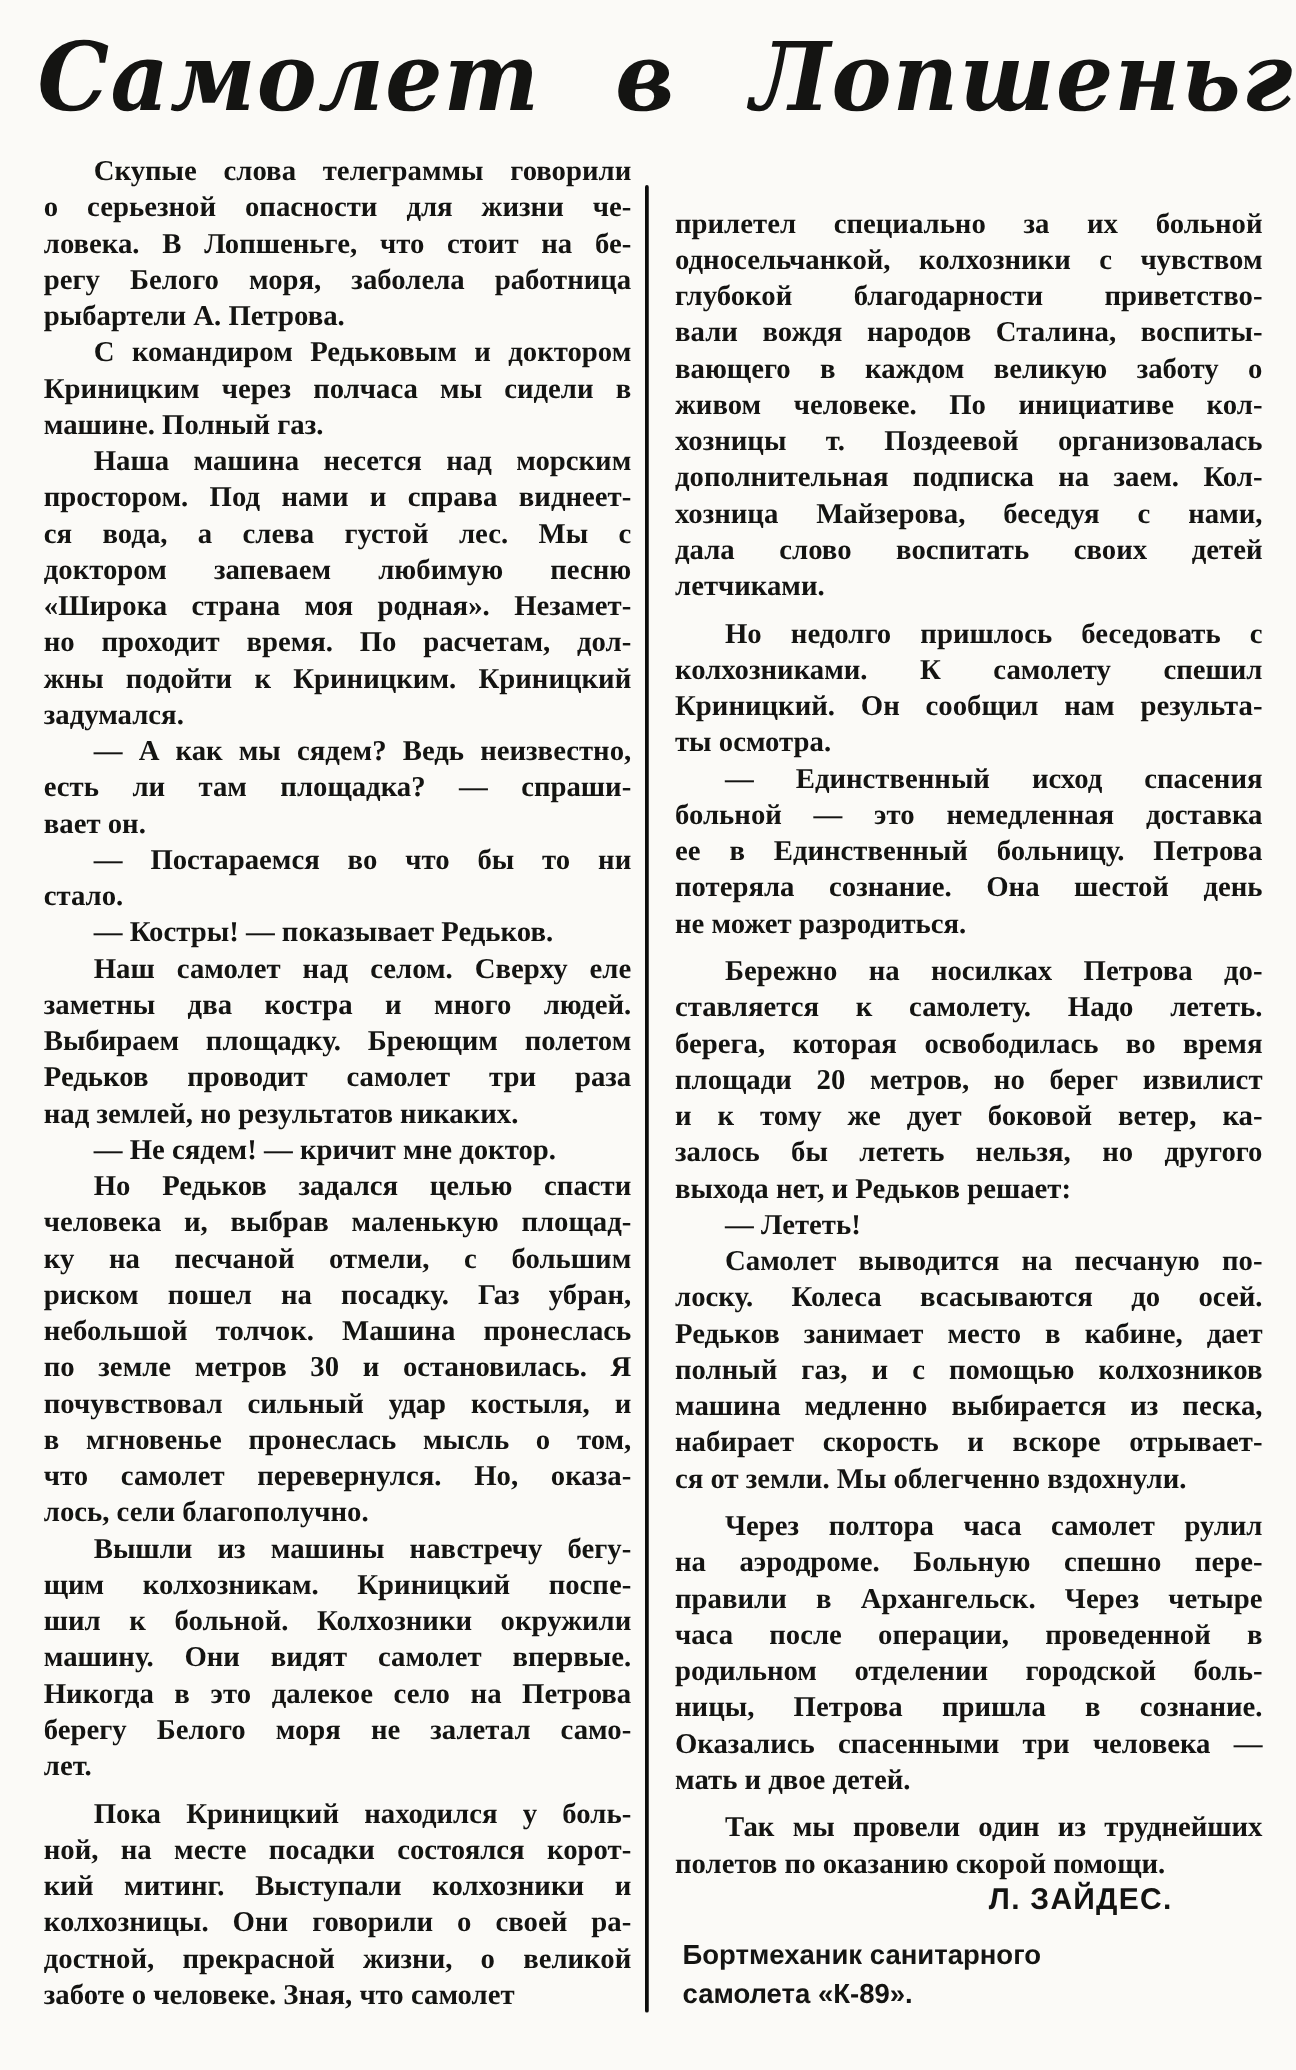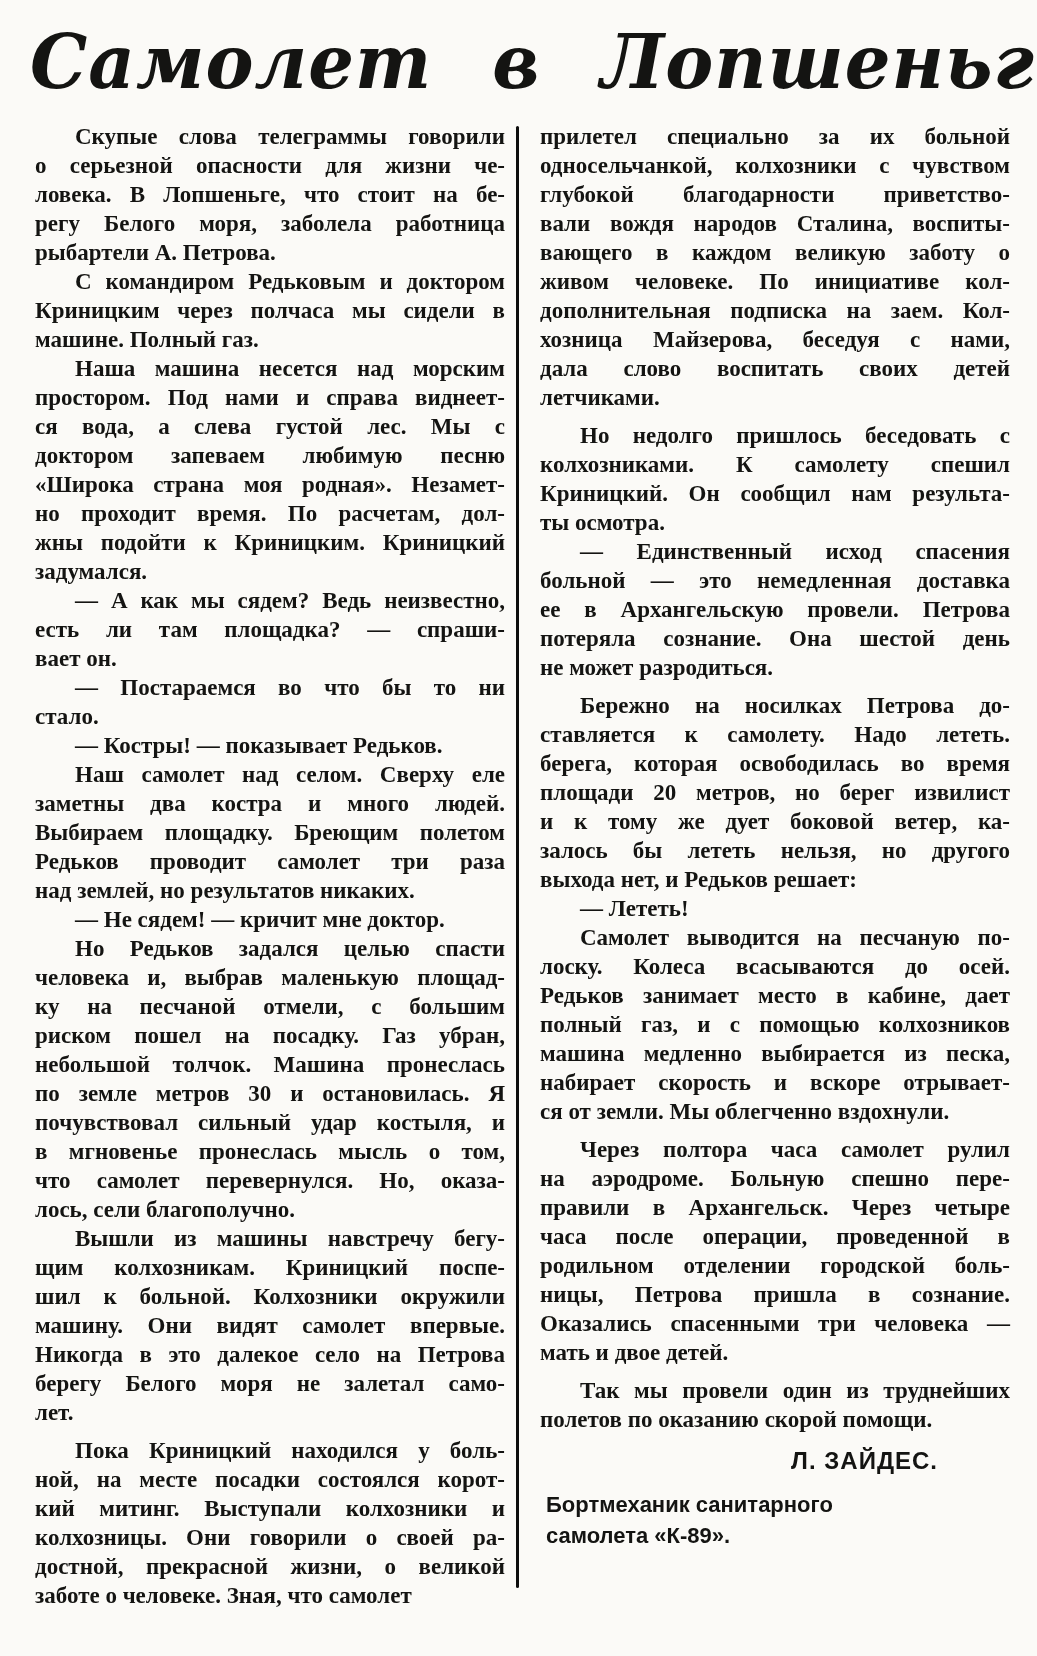--- a/index.html
+++ b/index.html
@@ -26,21 +26,21 @@
     font-style: italic;
     font-weight: 700;
     font-size: 72px;
     letter-spacing: 1px;
     word-spacing: 34px;
     white-space: nowrap;
     transform: scaleY(1.05);
   }
   .columns {
     display: flex;
-    align-items: flex-start;
+    align-items: flex-end;
     padding: 0 27px 0 35px;
   }
   .column {
     width: 470px;
     flex: 0 0 470px;
     font-family: "Liberation Serif", "DejaVu Serif", serif;
     font-weight: 700;
     font-size: 23px;
     line-height: 29px;
     text-rendering: optimizeLegibility;
@@ -56,21 +56,20 @@
   .para { margin: 0; }
   .para.gap { margin-top: 9px; }
   .line {
     text-align: justify;
     text-align-last: justify;
     min-height: 29px;
   }
   .line.first { text-indent: 40px; }
   .line.last { text-align-last: left; }
   .para.signature {
-    margin-top: 12px;
     font-family: "Liberation Sans", "DejaVu Sans", sans-serif;
     font-size: 24px;
     letter-spacing: 1px;
   }
   .para.signature .line,
   .para.signature .line.last {
     text-align: right;
     text-align-last: right;
     padding-right: 72px;
   }
@@ -170,35 +169,36 @@
       </div>
     <div class="divider"></div>
     <div class="column">
         <div class="para body">
           <div class="line">прилетел специально за их больной</div>
           <div class="line">односельчанкой, колхозники с чувством</div>
           <div class="line">глубокой благодарности приветство-</div>
           <div class="line">вали вождя народов Сталина, воспиты-</div>
           <div class="line">вающего в каждом великую заботу о</div>
           <div class="line">живом человеке. По инициативе кол-</div>
+          <div class="line">хозницы т. Поздеевой организовалась</div>
           <div class="line">дополнительная подписка на заем. Кол-</div>
           <div class="line">хозница Майзерова, беседуя с нами,</div>
           <div class="line">дала слово воспитать своих детей</div>
           <div class="line last">летчиками.</div>
         </div>
         <div class="para body gap">
           <div class="line first">Но недолго пришлось беседовать с</div>
           <div class="line">колхозниками. К самолету спешил</div>
           <div class="line">Криницкий. Он сообщил нам результа-</div>
           <div class="line last">ты осмотра.</div>
         </div>
         <div class="para body">
           <div class="line first">— Единственный исход спасения</div>
           <div class="line">больной — это немедленная доставка</div>
-          <div class="line">ее в Архангельскую провели. Петрова</div>
+          <div class="line">ее в Единственный больницу. Петрова</div>
           <div class="line">потеряла сознание. Она шестой день</div>
           <div class="line last">не может разродиться.</div>
         </div>
         <div class="para body gap">
           <div class="line first">Бережно на носилках Петрова до-</div>
           <div class="line">ставляется к самолету. Надо лететь.</div>
           <div class="line">берега, которая освободилась во время</div>
           <div class="line">площади 20 метров, но берег извилист</div>
           <div class="line">и к тому же дует боковой ветер, ка-</div>
           <div class="line">залось бы лететь нельзя, но другого</div>

